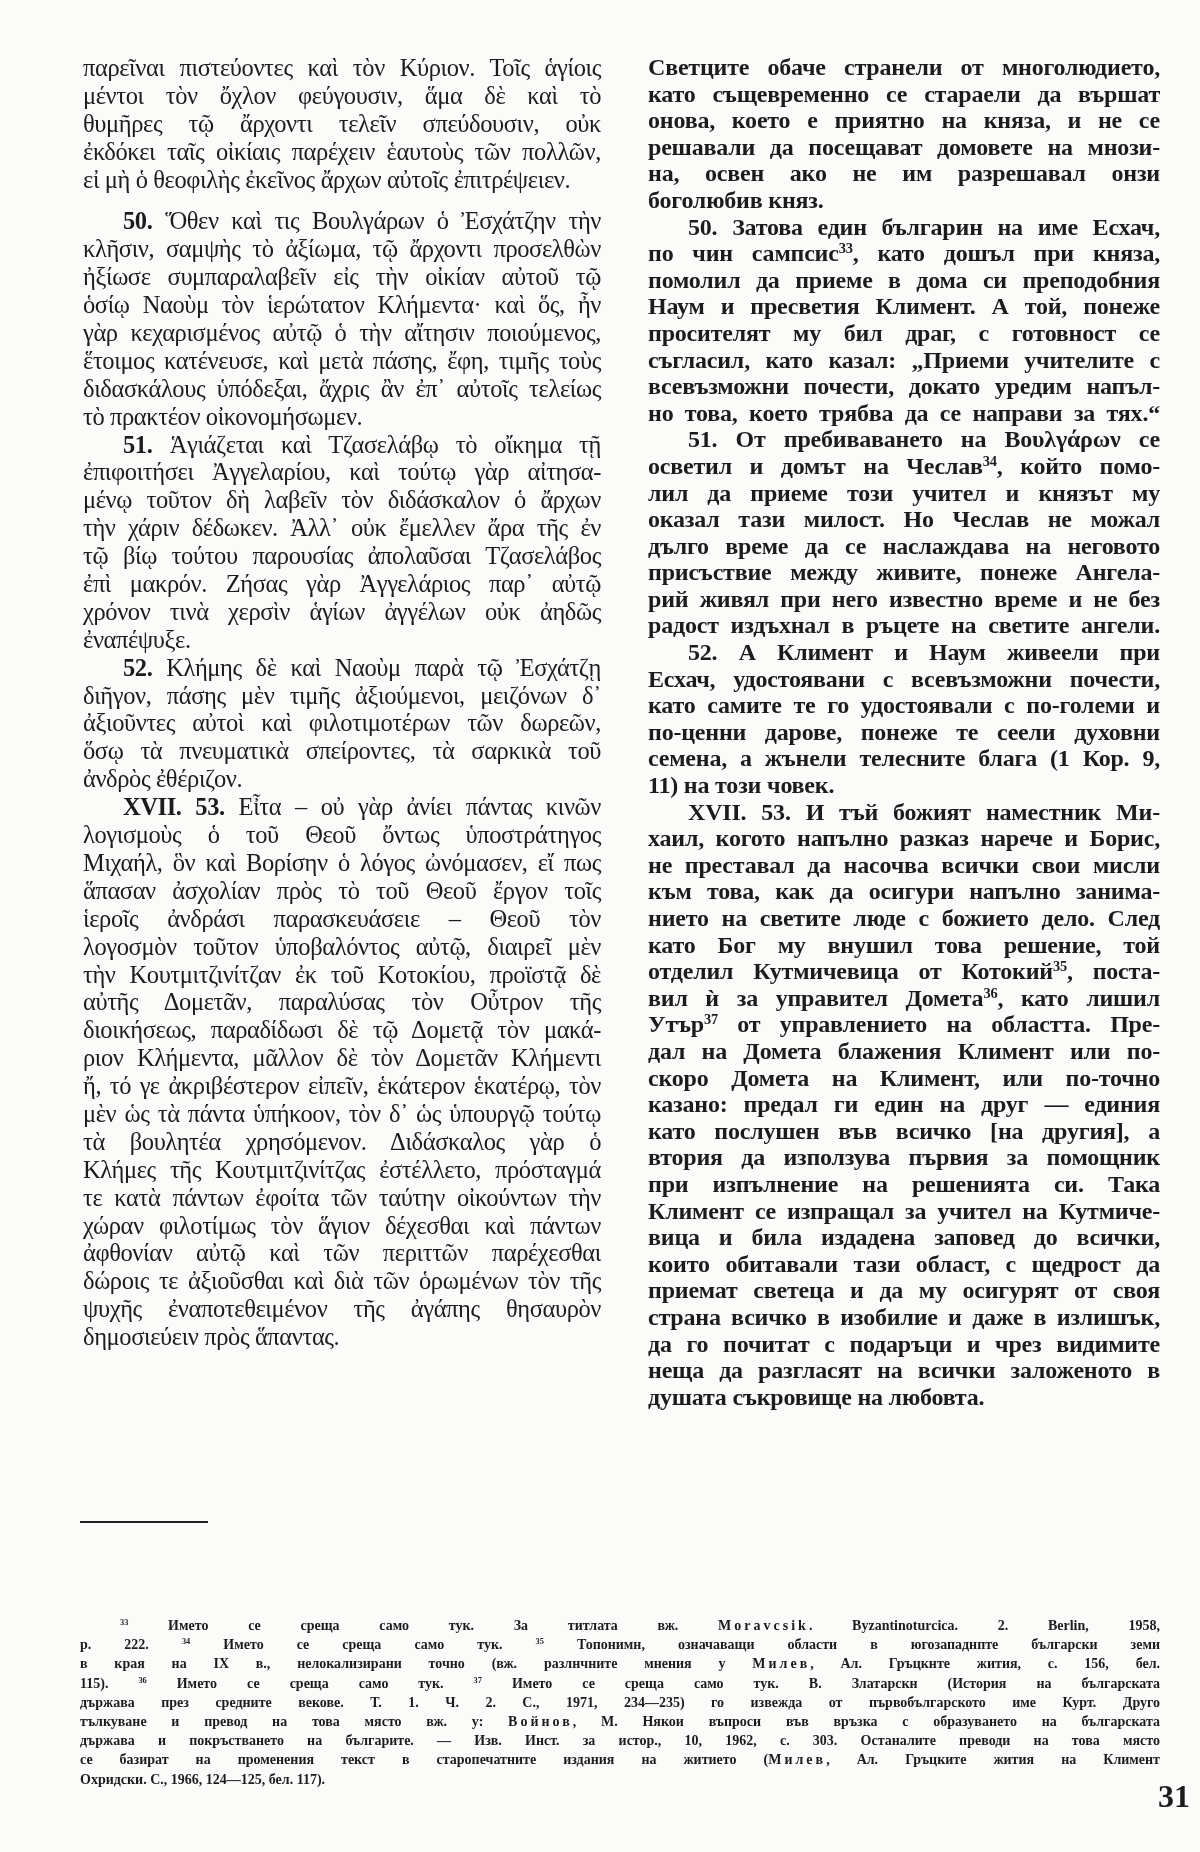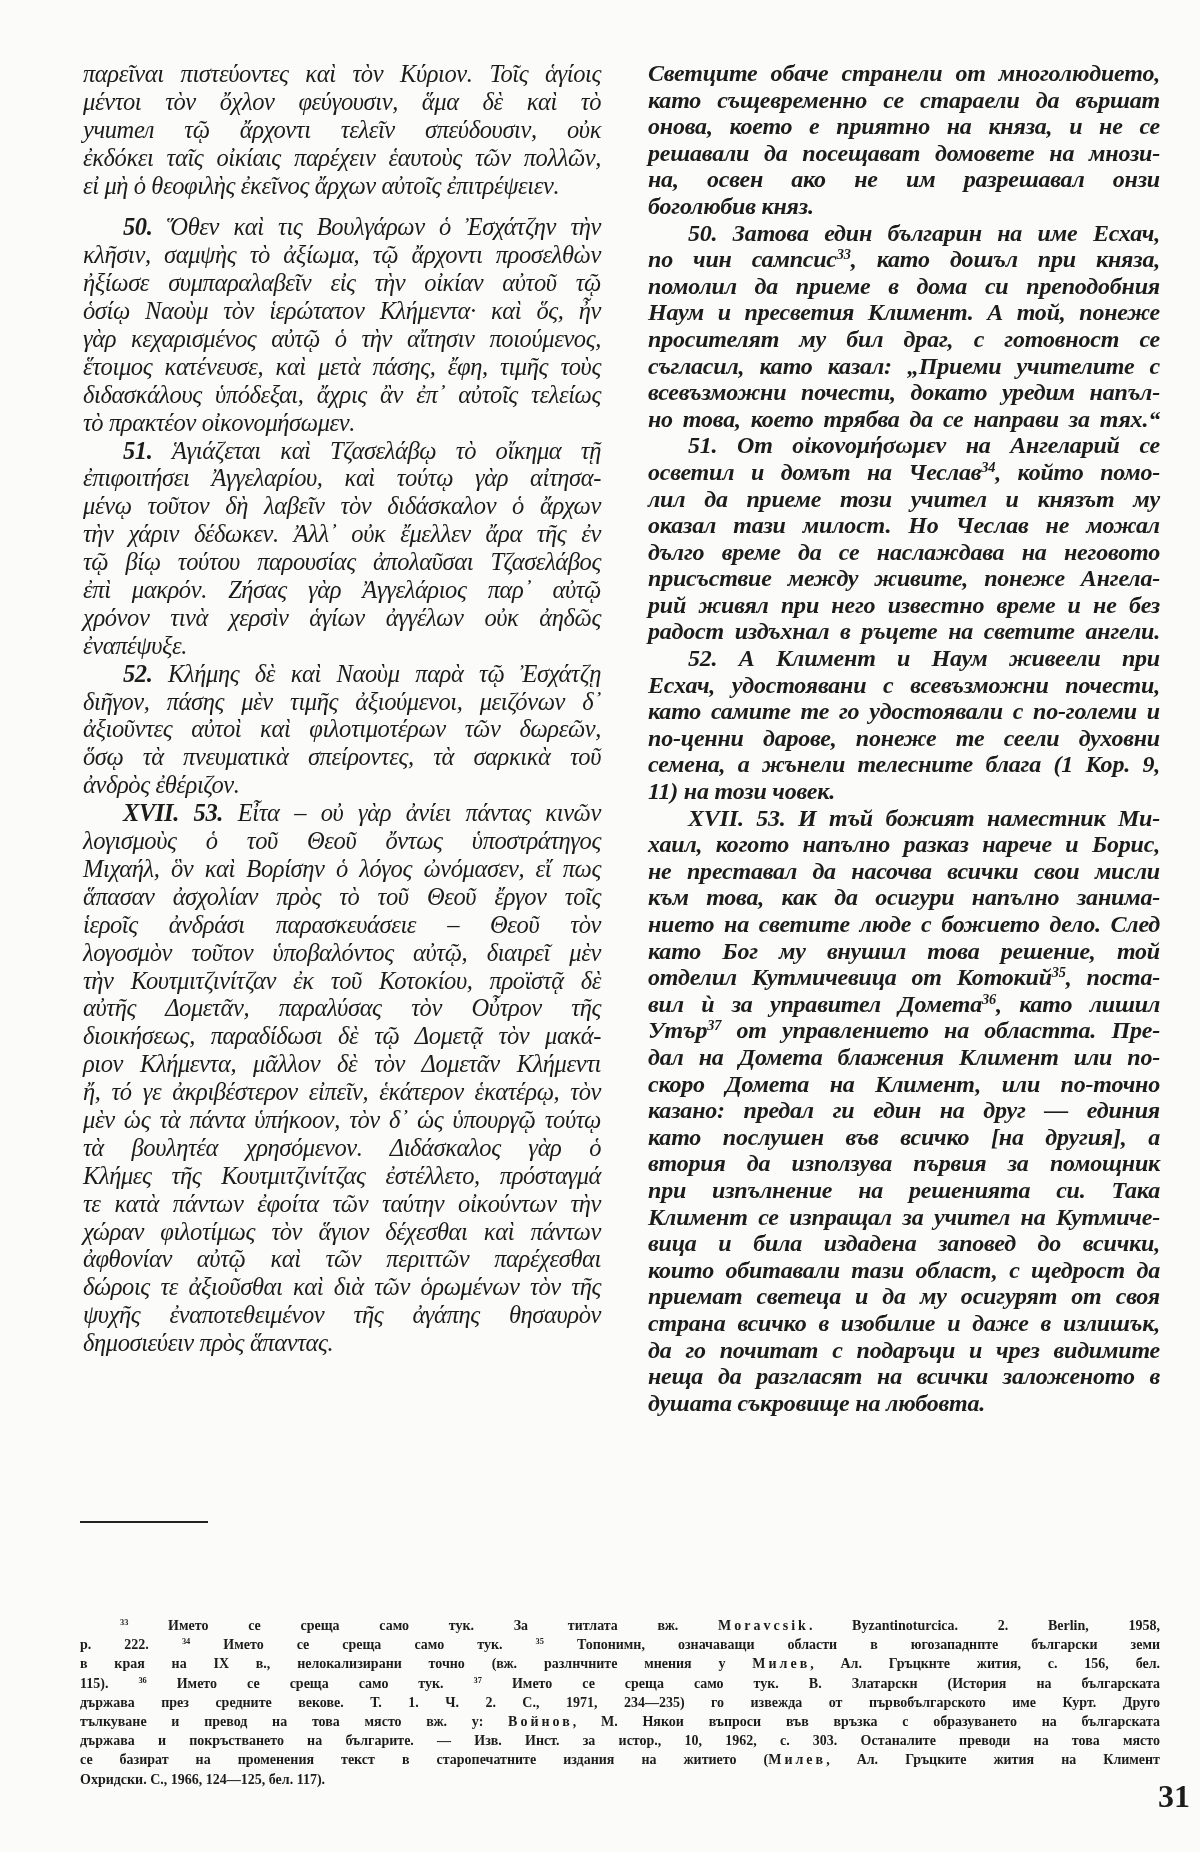--- a/index.html
+++ b/index.html
@@ -6,22 +6,21 @@
     body {
       width: 1200px; height: 1852px;
       background: #fbfbfa;
       color: #1c1c1c;
       position: relative;
       overflow: hidden;
       font-family: "Liberation Serif", "DejaVu Serif", serif;
     }
     .col {
       position: absolute;
-      top: 60px;
-      font-style: italic;
+      top: 54px;
     }
     .col-left {
       left: 83px; width: 518px;
       font-size: 24.5px;
       line-height: 27.9px;
       letter-spacing: -0.4px;
     }
     .col-right {
       left: 648px; width: 512px;
       font-size: 24px;
@@ -67,21 +66,21 @@
       font-size: 32px;
       font-weight: bold;
     }
   </style>
 </head>
 <body>
 
 <div class="col col-left">
   <span class="line">παρεῖναι πιστεύοντες καὶ τὸν Κύριον. Τοῖς ἁγίοις</span>
   <span class="line">μέντοι τὸν ὄχλον φεύγουσιν, ἅμα δὲ καὶ τὸ</span>
-  <span class="line">учител τῷ ἄρχοντι τελεῖν σπεύδουσιν, οὐκ</span>
+  <span class="line">θυμῆρες τῷ ἄρχοντι τελεῖν σπεύδουσιν, οὐκ</span>
   <span class="line">ἐκδόκει ταῖς οἰκίαις παρέχειν ἑαυτοὺς τῶν πολλῶν,</span>
   <span class="line last">εἰ μὴ ὁ θεοφιλὴς ἐκεῖνος ἄρχων αὐτοῖς ἐπιτρέψειεν.</span>
 
   <span class="line indent gap"><b class="sec">50.</b> <span>Ὅθεν καὶ τις Βουλγάρων ὁ Ἐσχάτζην τὴν</span></span>
   <span class="line">κλῆσιν, σαμψὴς τὸ ἀξίωμα, τῷ ἄρχοντι προσελθὼν</span>
   <span class="line">ἠξίωσε συμπαραλαβεῖν εἰς τὴν οἰκίαν αὐτοῦ τῷ</span>
   <span class="line">ὁσίῳ Ναοὺμ τὸν ἱερώτατον Κλήμεντα· καὶ ὅς, ἦν</span>
   <span class="line">γὰρ κεχαρισμένος αὐτῷ ὁ τὴν αἴτησιν ποιούμενος,</span>
   <span class="line">ἕτοιμος κατένευσε, καὶ μετὰ πάσης, ἔφη, τιμῆς τοὺς</span>
   <span class="line">διδασκάλους ὑπόδεξαι, ἄχρις ἂν ἐπ᾽ αὐτοῖς τελείως</span>
@@ -134,21 +133,21 @@
 
   <span class="line indent"><span class="sec">50.</span> <span>Затова един българин на име Есхач,</span></span>
   <span class="line"><span>по чин сампсис</span><sup>33</sup><span>, като дошъл при княза,</span></span>
   <span class="line">помолил да приеме в дома си преподобния</span>
   <span class="line">Наум и пресветия Климент. А той, понеже</span>
   <span class="line">просителят му бил драг, с готовност се</span>
   <span class="line">съгласил, като казал: „Приеми учителите с</span>
   <span class="line">всевъзможни почести, докато уредим напъл-</span>
   <span class="line">но това, което трябва да се направи за тях.“</span>
 
-  <span class="line indent"><span class="sec">51.</span> <span>От οἰκονομήσωμεν на Ангеларий се</span></span>
+  <span class="line indent"><span class="sec">51.</span> <span>От пребиваването на Βουλγάρων се</span></span>
   <span class="line"><span>осветил и домът на Чеслав</span><sup>34</sup><span>, който помо-</span></span>
   <span class="line">лил да приеме този учител и князът му</span>
   <span class="line">оказал тази милост. Но Чеслав не можал</span>
   <span class="line">дълго време да се наслаждава на неговото</span>
   <span class="line">присъствие между живите, понеже Ангела-</span>
   <span class="line">рий живял при него известно време и не без</span>
   <span class="line">радост издъхнал в ръцете на светите ангели.</span>
 
   <span class="line indent"><span class="sec">52.</span> <span>А Климент и Наум живеели при</span></span>
   <span class="line">Есхач, удостоявани с всевъзможни почести,</span>

